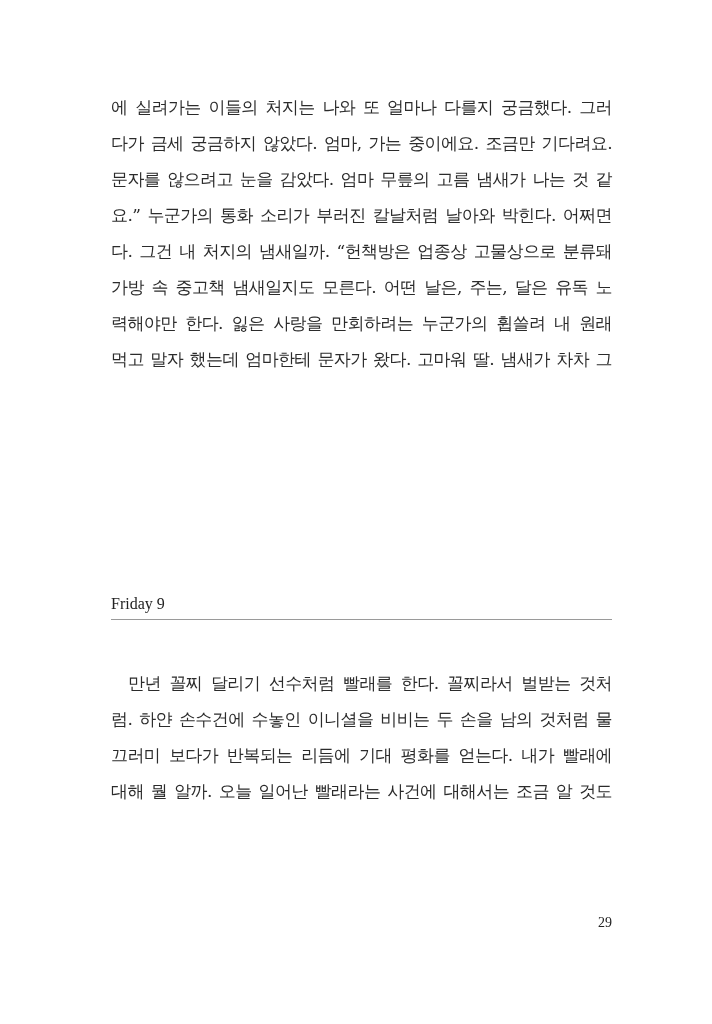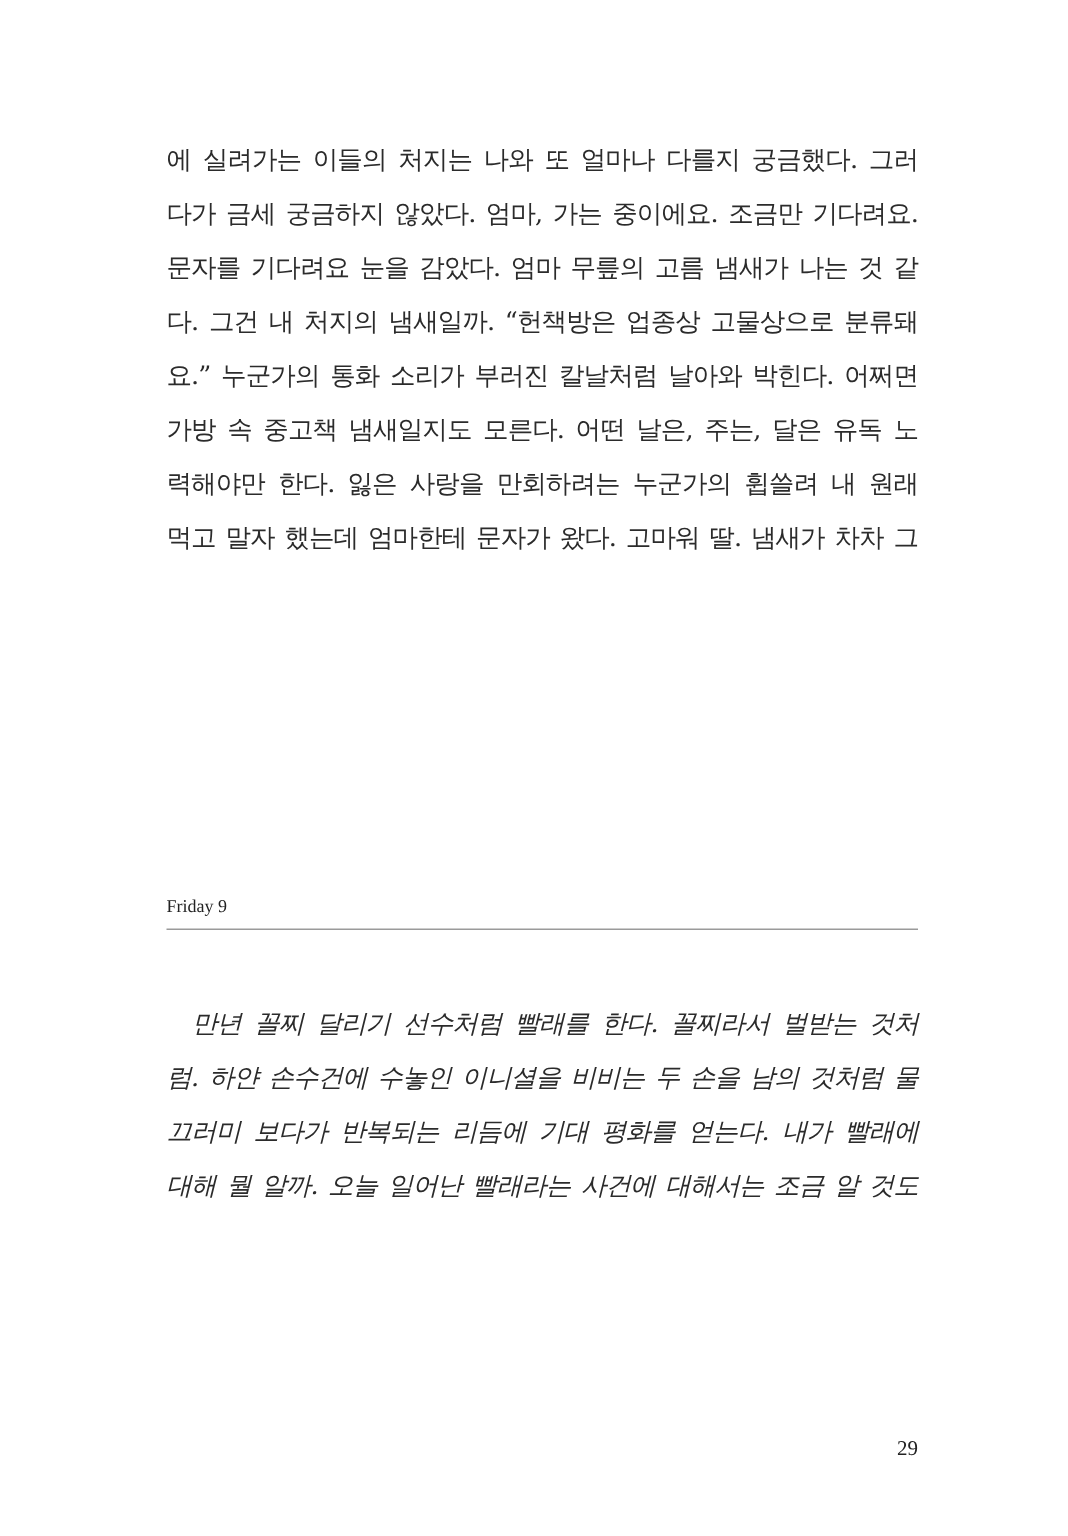--- a/index.html
+++ b/index.html
@@ -35,60 +35,59 @@
     text-align: justify;
     text-align-last: justify;
   }
   .line.last {
     text-align-last: left;
   }
   .line.indent {
     padding-left: 17px;
   }
   #para1 { top: 89px; }
-  #para2 { top: 665px; font-style: italic; }
+  #para2 { top: 665px; }
   .section-head {
     position: absolute;
     left: 111px;
     top: 594px;
     width: 501px;
     font-family: "Liberation Serif", "DejaVu Serif", serif;
-    font-size: 12px;
+    font-size: 16px;
     color: #222;
     line-height: 20px;
   }
   .rule {
     position: absolute;
     left: 111px;
     top: 619px;
     width: 501px;
     height: 1px;
     background: #9a9a9a;
   }
   .page-number {
     position: absolute;
     right: 100px;
     top: 915px;
     font-family: "Liberation Serif", "DejaVu Serif", serif;
     font-size: 14px;
     color: #222;
-    margin-top: 44px;
   }
 </style>
 </head>
 <body>
 
 <div class="page">
 
   <div class="para" id="para1">
     <div class="line">에 실려가는 이들의 처지는 나와 또 얼마나 다를지 궁금했다. 그러</div>
     <div class="line">다가 금세 궁금하지 않았다. 엄마, 가는 중이에요. 조금만 기다려요.</div>
-    <div class="line">문자를 기다려요 눈을 감았다. 엄마 무릎의 고름 냄새가 나는 것 같</div>
+    <div class="line">문자를 않으려고 눈을 감았다. 엄마 무릎의 고름 냄새가 나는 것 같</div>
+    <div class="line">요.” 누군가의 통화 소리가 부러진 칼날처럼 날아와 박힌다. 어쩌면</div>
     <div class="line">다. 그건 내 처지의 냄새일까. “헌책방은 업종상 고물상으로 분류돼</div>
-    <div class="line">요.” 누군가의 통화 소리가 부러진 칼날처럼 날아와 박힌다. 어쩌면</div>
     <div class="line">가방 속 중고책 냄새일지도 모른다. 어떤 날은, 주는, 달은 유독 노</div>
     <div class="line">력해야만 한다. 잃은 사랑을 만회하려는 누군가의 휩쓸려 내 원래</div>
     <div class="line">먹고 말자 했는데 엄마한테 문자가 왔다. 고마워 딸. 냄새가 차차 그</div>
   </div>
 
   <div class="section-head">Friday 9</div>
   <div class="rule"></div>
 
   <div class="para" id="para2">
     <div class="line indent">만년 꼴찌 달리기 선수처럼 빨래를 한다. 꼴찌라서 벌받는 것처</div>

